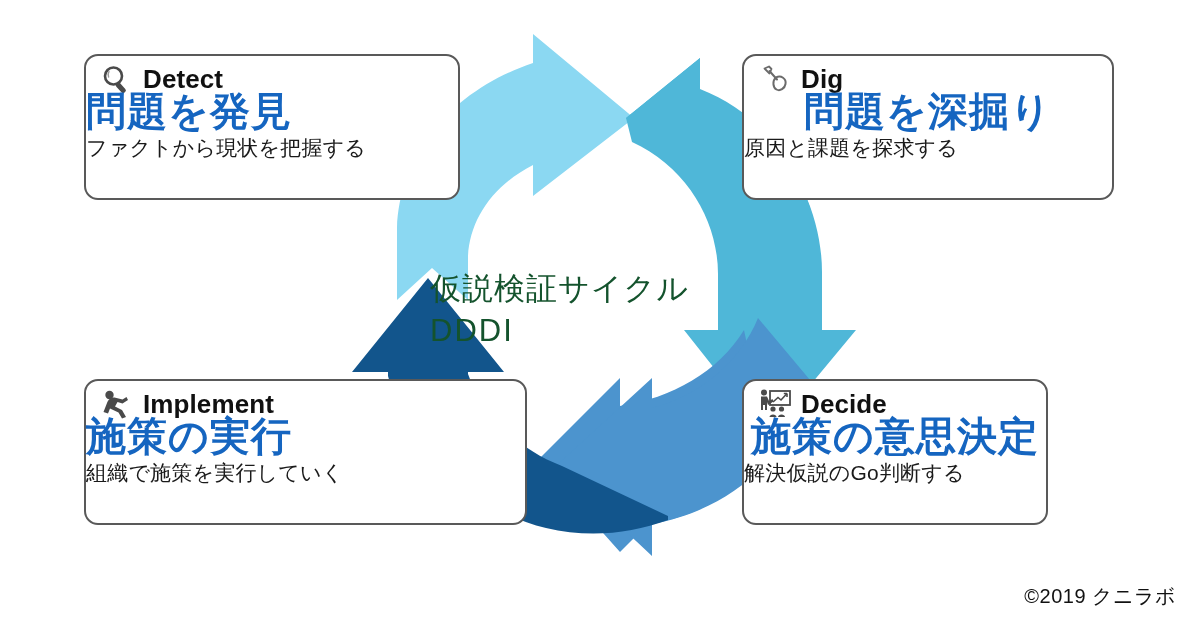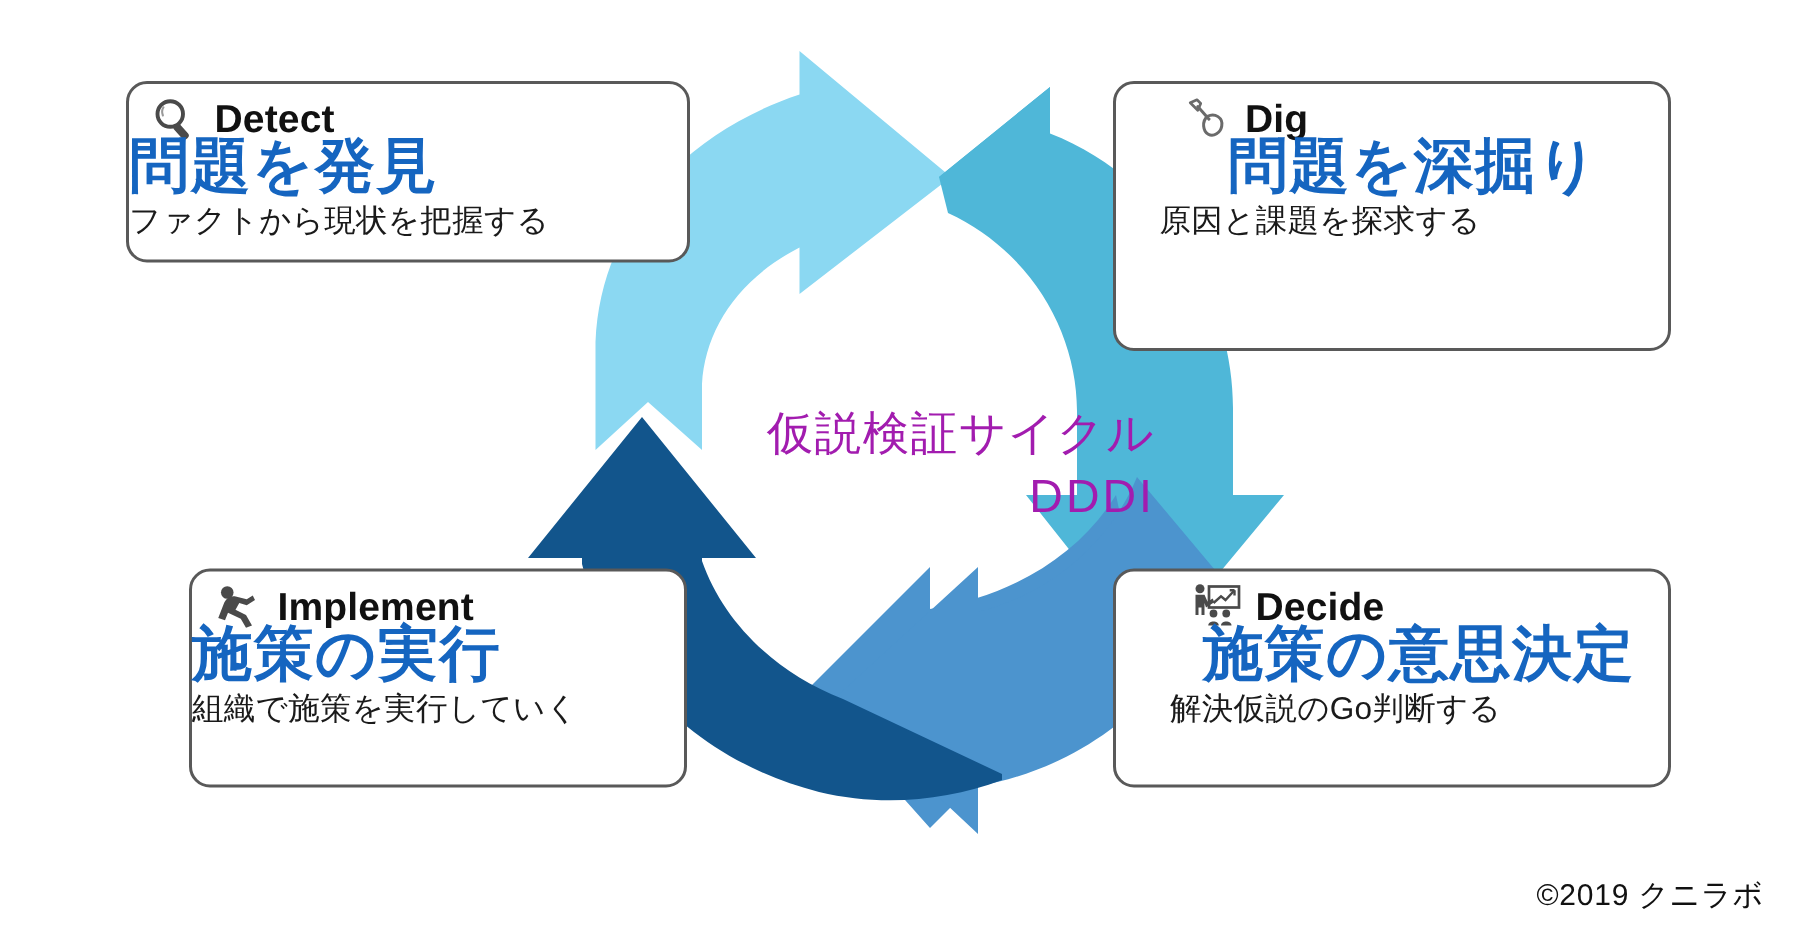--- a/index.html
+++ b/index.html
@@ -57,34 +57,34 @@
     text-align:left;
     font-size:21px;
     color:#1a1a1a;
     line-height:1.1;
     margin-top:4px;
     white-space:nowrap;
     letter-spacing:.2px;
   }
 
   
-  #card-detect   {left:84px; top:54px;  width:376px; height:121px;}
-  #card-dig      {left:742px;top:54px;  width:372px; height:180px;padding-left:29px;}
-  #card-implement{left:84px; top:379px; width:332px; height:146px;margin-left:42px;}
-  #card-decide   {left:742px;top:379px; width:372px; height:146px;padding-left:36px;}
+  #card-detect   {left:84px; top:54px;  width:376px; height:146px;}
+  #card-dig      {left:742px;top:54px;  width:372px; height:146px;}
+  #card-implement{left:84px; top:379px; width:443px; height:146px;}
+  #card-decide   {left:742px;top:379px; width:306px; height:146px;}
 
   #card-dig .card-jp, #card-decide .card-jp{ text-align:center; }
 
   .center-label{
     position:absolute;
     left:430px; top:268px;
     width:340px;
-    text-align:right;
+    text-align:left;
     z-index:4;
-    color:#a21caf;
+    color:#14532d;
     font-size:31px;
     line-height:1.35;
     letter-spacing:1px;
   }
   .center-label .l2{ letter-spacing:2px; }
 
   .copyright{
     position:absolute;
     right:24px; bottom:20px;
     font-size:20px;

